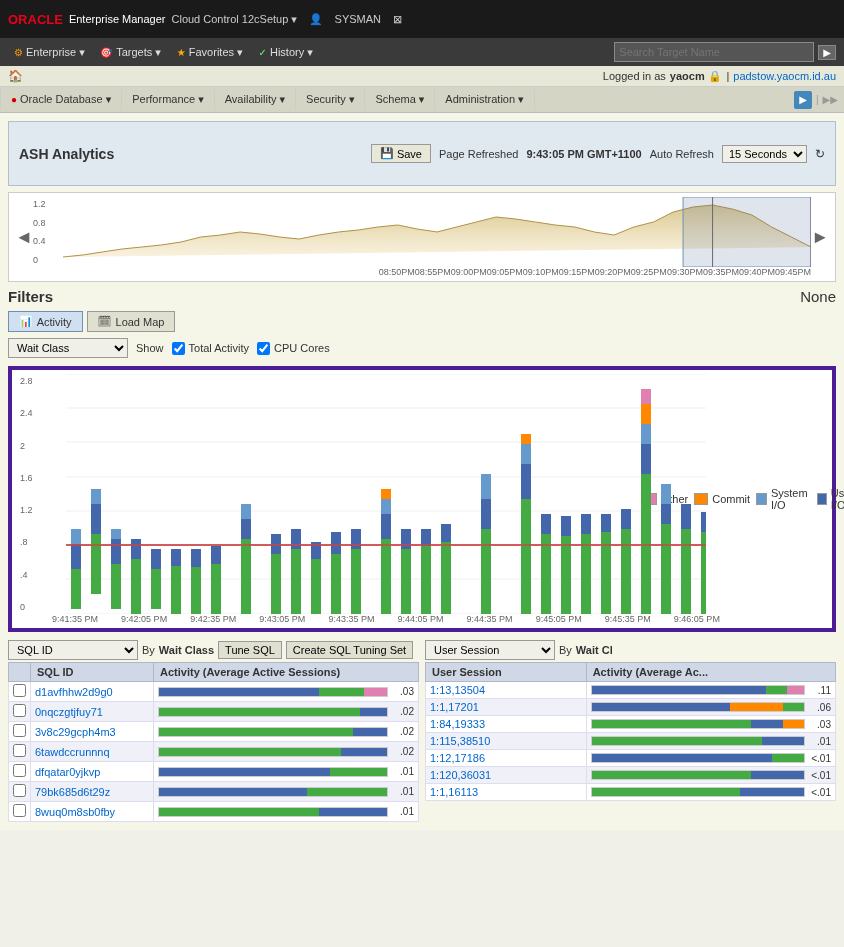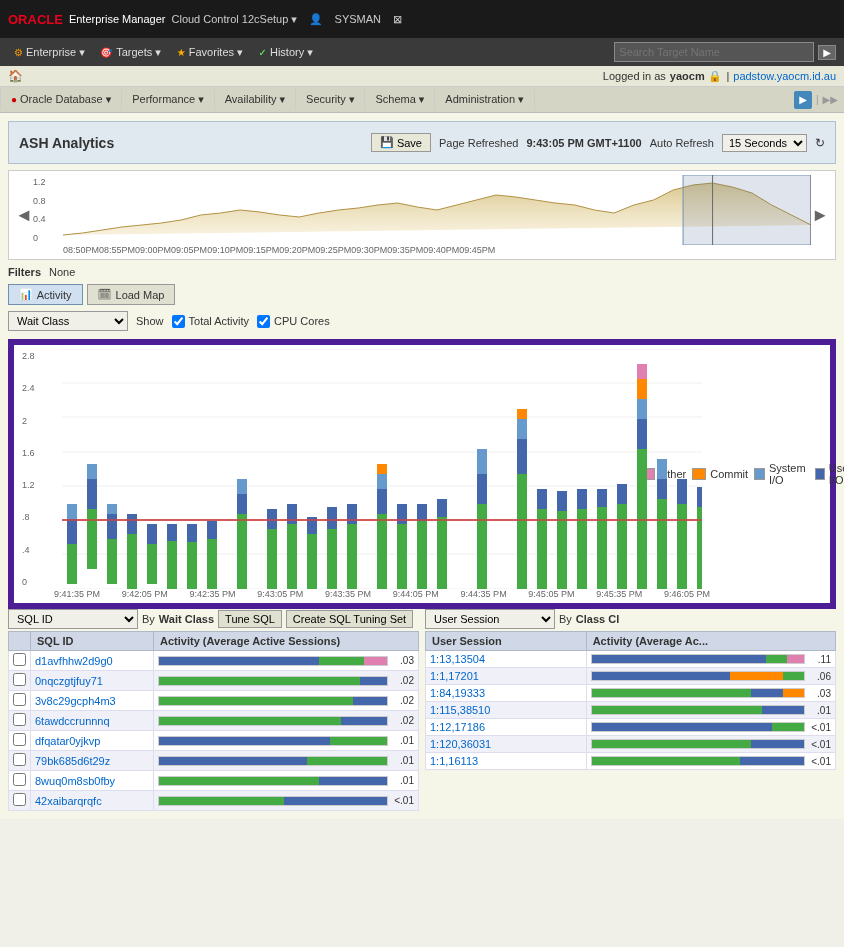--- a/index.html
+++ b/index.html
@@ -32,53 +32,53 @@
 
     
     .menu-bar { background: #d5d5c5; border-bottom: 1px solid #bbb; display: flex; align-items: center; padding: 0; height: 26px; }
     .menu-item { padding: 4px 10px; font-size: 11px; color: #333; cursor: pointer; display: flex; align-items: center; gap: 3px; border-right: 1px solid #ccc; white-space: nowrap; }
     .menu-item:first-child { border-left: 1px solid #ccc; }
 
     
     .main-content { background: #f5f5e8; padding: 8px; }
 
     
-    .ash-header { background: #e0e8f0; border: 1px solid #b0c0d0; padding: 11px 10px; display: flex; align-items: center; justify-content: space-between; margin-bottom: 6px; }
+    .ash-header { background: #e0e8f0; border: 1px solid #b0c0d0; padding: 22px 10px; display: flex; align-items: center; justify-content: space-between; margin-bottom: 6px; }
     .ash-title { font-size: 14px; font-weight: bold; color: #333; }
     .ash-controls { display: flex; align-items: center; gap: 8px; }
     .save-btn { background: #e8e8d8; border: 1px solid #999; padding: 2px 8px; cursor: pointer; font-size: 11px; display: flex; align-items: center; gap: 3px; }
     .page-time { font-weight: bold; color: #333; }
     .refresh-select { font-size: 11px; padding: 1px 2px; border: 1px solid #999; background: #f0f0e8; }
     .refresh-icon { cursor: pointer; color: #333; font-size: 12px; }
 
     
     .time-tabs { display: flex; gap: 2px; margin-bottom: 6px; }
     .time-tab { padding: 3px 10px; font-size: 11px; border: 1px solid #999; background: #e0e0d0; cursor: pointer; color: #333; }
     .time-tab.active { background: #fff; border-bottom: 1px solid #fff; font-weight: bold; color: #000; }
 
     
     .mini-chart-container { background: #fff; border: 1px solid #ccc; margin-bottom: 6px; padding: 4px; position: relative; }
 
     
-    .filters-row { display: flex; align-items: center; gap: 8px; margin-bottom: 6px; font-size: 11px; }
+    .filters-row { display: flex; align-items: center; gap: 8px; margin-bottom: 6px; font-size: 15px; justify-content: space-between; }
     .filters-label { font-weight: bold; }
 
     
     .view-tabs { display: flex; gap: 4px; margin-bottom: 6px; }
     .view-tab { padding: 3px 10px; font-size: 11px; border: 1px solid #999; background: #e0e0d0; cursor: pointer; color: #333; display: flex; align-items: center; gap: 4px; }
     .view-tab.active { background: #d0e0f0; border: 1px solid #7090b0; }
 
     
     .show-row { display: flex; align-items: center; gap: 8px; margin-bottom: 8px; }
     .show-label { font-size: 11px; }
     .show-select { font-size: 11px; padding: 2px 4px; border: 1px solid #999; background: #f0f0e8; width: 120px; }
     .show-checkbox-group { display: flex; align-items: center; gap: 4px; font-size: 11px; }
 
     
-    .main-chart-container { background: #fff; border: 6px solid #4c1d95; padding: 4px 8px; display: flex; gap: 12px; }
+    .main-chart-container { background: #fff; border: 4px solid #4c1d95; margin-bottom: 8px; padding: 4px 8px; display: flex; gap: 4px; }
     .main-chart-inner { flex: 1; position: relative; }
     .chart-legend { width: 100px; display: flex; flex-direction: row; justify-content: center; gap: 6px; padding: 8px 0; }
     .legend-item { display: flex; align-items: center; gap: 4px; font-size: 11px; }
     .legend-color { width: 14px; height: 12px; border: 1px solid #999; }
 
     
     .tables-row { display: flex; gap: 6px; }
     .sql-panel { flex: 1; }
     .user-panel { flex: 1; }
     .panel-select-row { display: flex; align-items: center; gap: 4px; margin-bottom: 2px; }
@@ -219,21 +219,21 @@
                 </linearGradient>
               </defs>
               <path d="M0,60 L20,58 L40,55 L60,52 L80,50 L100,48 L120,45 L140,40 L160,38 L180,35 L200,37 L220,40 L240,42 L260,38 L280,35 L300,33 L320,30 L340,28 L360,32 L380,35 L400,30 L420,25 L440,20 L460,22 L480,25 L500,28 L520,30 L540,35 L560,38 L580,30 L600,25 L620,15 L640,10 L660,8 L680,12 L700,18 L720,30 L740,40 L760,50" fill="url(#miniGrad)" stroke="#b09040" stroke-width="1"></path>
 
               <rect x="630" y="0" width="130" height="70" fill="rgba(100,120,160,0.2)" stroke="#7090b0" stroke-width="1"></rect>
               <line x1="660" y1="0" x2="660" y2="70" stroke="#666" stroke-width="1"></line>
               <line x1="760" y1="0" x2="760" y2="70" stroke="#666" stroke-width="1"></line>
             </svg>
           </div>
         </div>
-        <div style="display:flex; justify-content:flex-start; font-size:9px; color:#666; margin-left:30px;">
+        <div style="display:flex; justify-content:flex-end; font-size:9px; color:#666; margin-left:30px;">
           <span>08:50PM</span>
           <span>08:55PM</span>
           <span>09:00PM</span>
           <span>09:05PM</span>
           <span>09:10PM</span>
           <span>09:15PM</span>
           <span>09:20PM</span>
           <span>09:25PM</span>
           <span>09:30PM</span>
           <span>09:35PM</span>
@@ -558,47 +558,32 @@
                 <div class="bar-track" style="width:90px;">
                   <div class="bar-multi">
                     <div style="width:70%; background:#44aa44; height:100%;"></div>
                     <div style="width:30%; background:#4466aa; height:100%;"></div>
                   </div>
                 </div>
                 <span class="bar-val">.01</span>
               </div>
             </td>
           </tr>
-          <tr>
-            <td class="checkbox-cell"><input type="checkbox" style=""></td>
-            <td><a class="link-cell">42xaibarqrqfc</a></td>
-            <td>
-              <div class="bar-cell">
-                <div class="bar-track" style="width:90px;">
-                  <div class="bar-multi">
-                    <div style="width:55%; background:#44aa44; height:100%;"></div>
-                    <div style="width:45%; background:#4466aa; height:100%;"></div>
-                  </div>
-                </div>
-                <span class="bar-val">&lt;.01</span>
-              </div>
-            </td>
-          </tr>
         </tbody>
       </table>
     </div>
 
     <div class="user-panel">
       <div class="panel-select-row">
         <select class="panel-select panel-select-wide">
           <option>User Session</option>
           <option>Module</option>
         </select>
         <span style="font-size:11px;">By</span>
-        <span style="font-size:11px; font-weight:bold;">Class Cl</span>
+        <span style="font-size:11px; font-weight:bold;">Wait Cl</span>
       </div>
       <table class="data-table">
         <thead>
           <tr>
             <th>User Session</th>
             <th>Activity (Average Ac...</th>
           </tr>
         </thead>
         <tbody>
           <tr>

